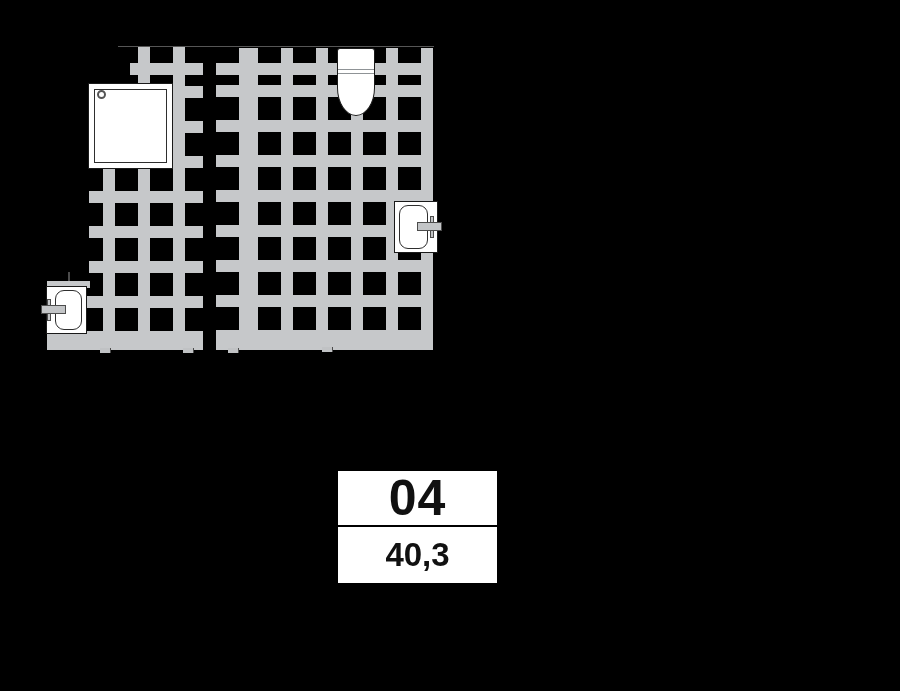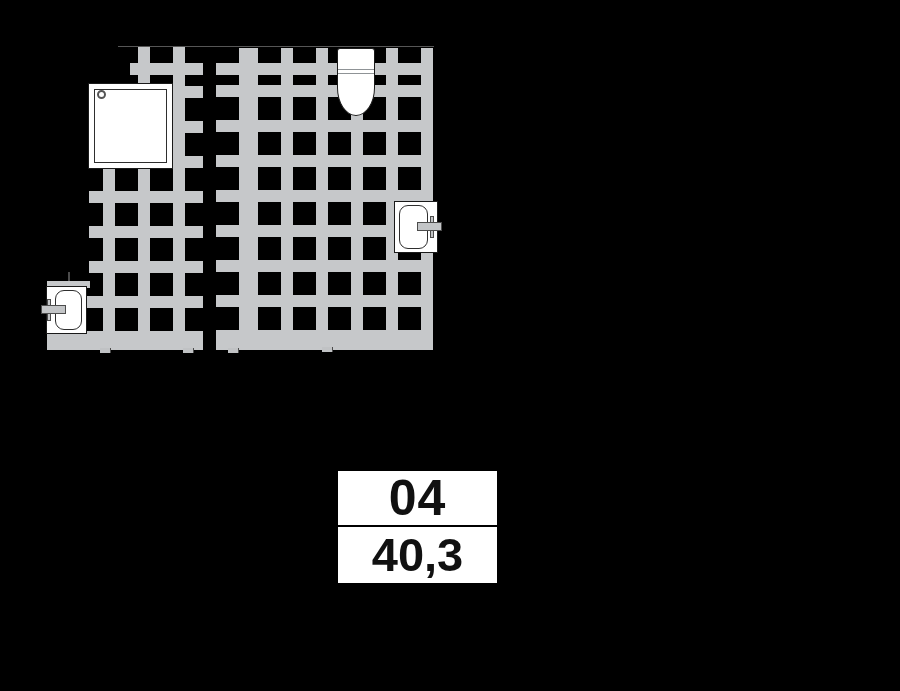--- a/index.html
+++ b/index.html
@@ -45,21 +45,21 @@
   .tap-h-left{left:41px;top:305px;width:25px;height:9px;}
   .tap-v-left{left:47px;top:299px;width:4px;height:22px;}
 
   
   .unit-box{position:absolute;left:318px;top:471px;width:159px;height:112px;background:#000;
             display:flex;flex-direction:column;cursor:pointer;margin-left:20px;}
   .unit-cell{background:#fff;display:flex;align-items:center;justify-content:center;
              color:#111;font-weight:700;}
   .unit-number{height:54px;font-size:50px;letter-spacing:1px;}
   .unit-divider{height:2px;background:#000;}
-  .unit-area{height:64px;font-size:47px;}
+  .unit-area{height:64px;font-size:33px;}
 </style>
 </head>
 <body>
 
 <div class="screen">
 
   <div class="wall-line"></div>
 
   <div class="room room-left">
     <div class="floor-band"></div>

